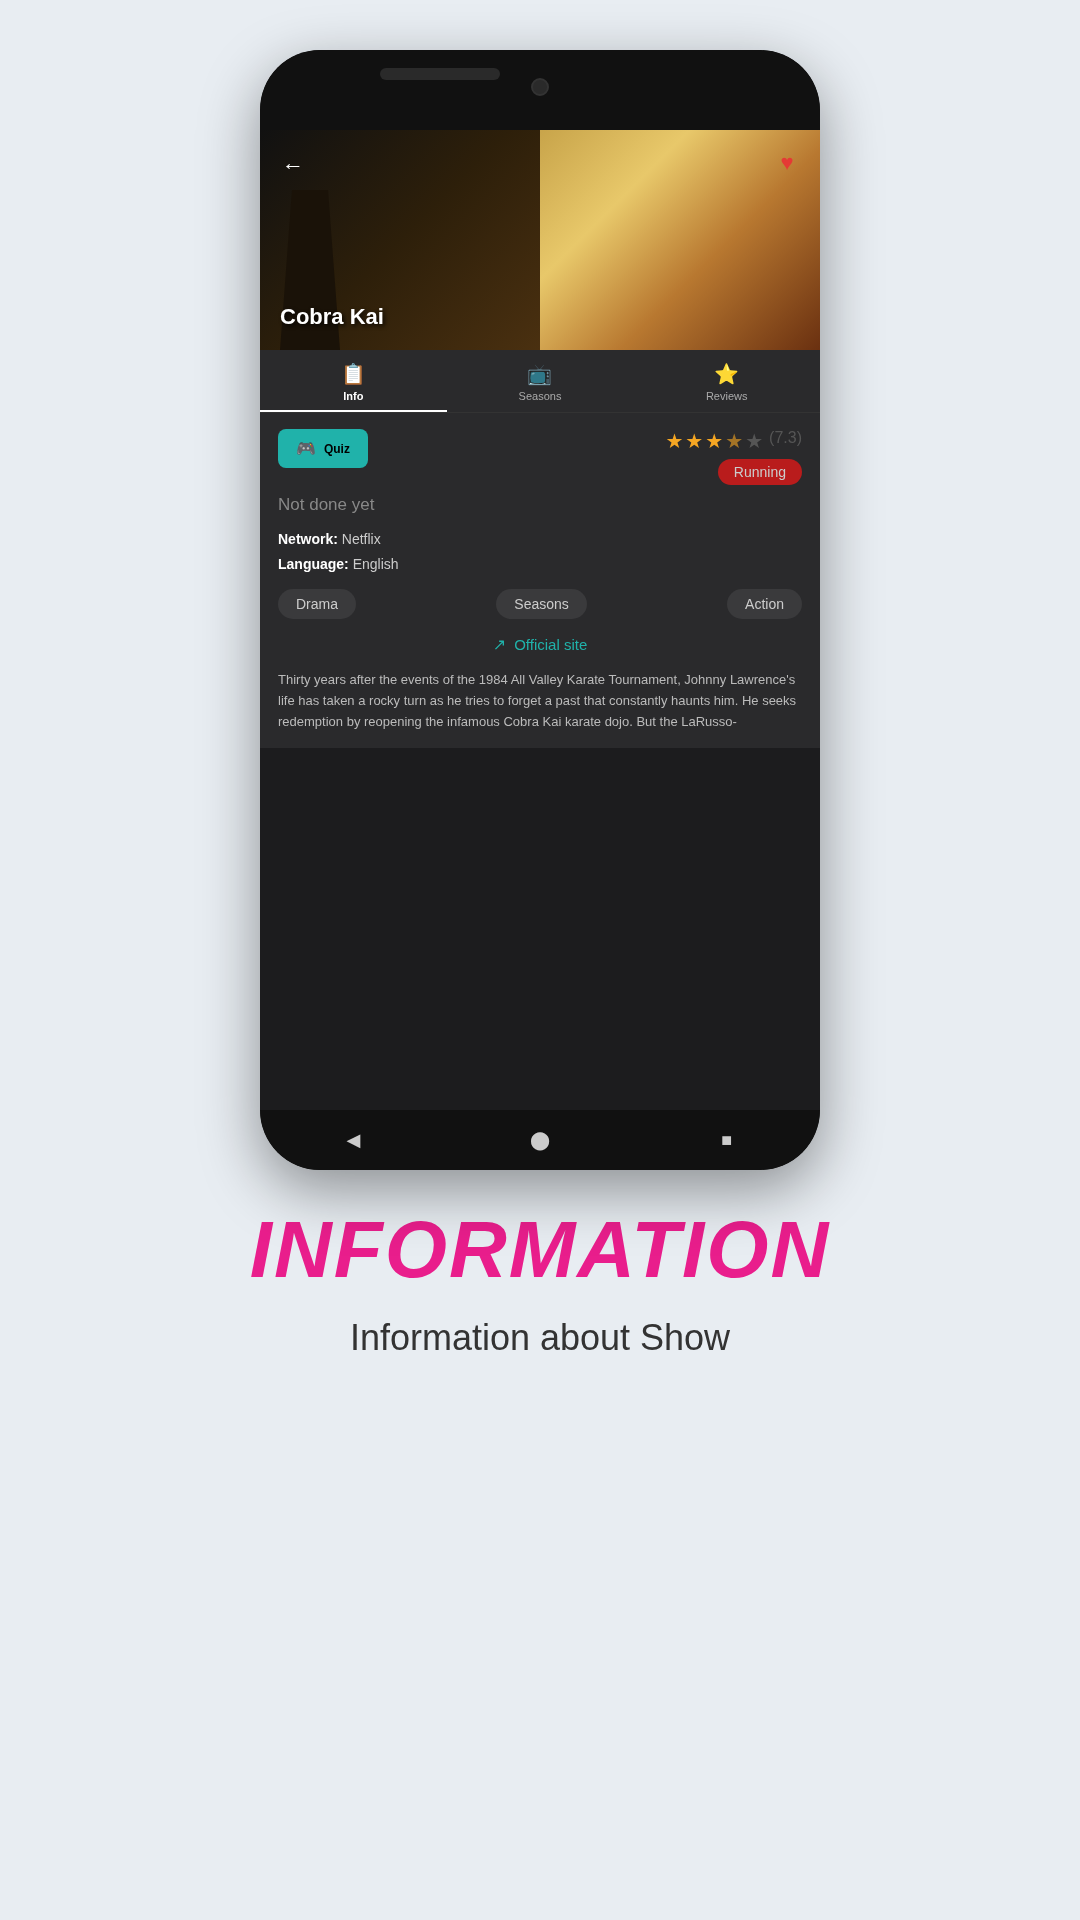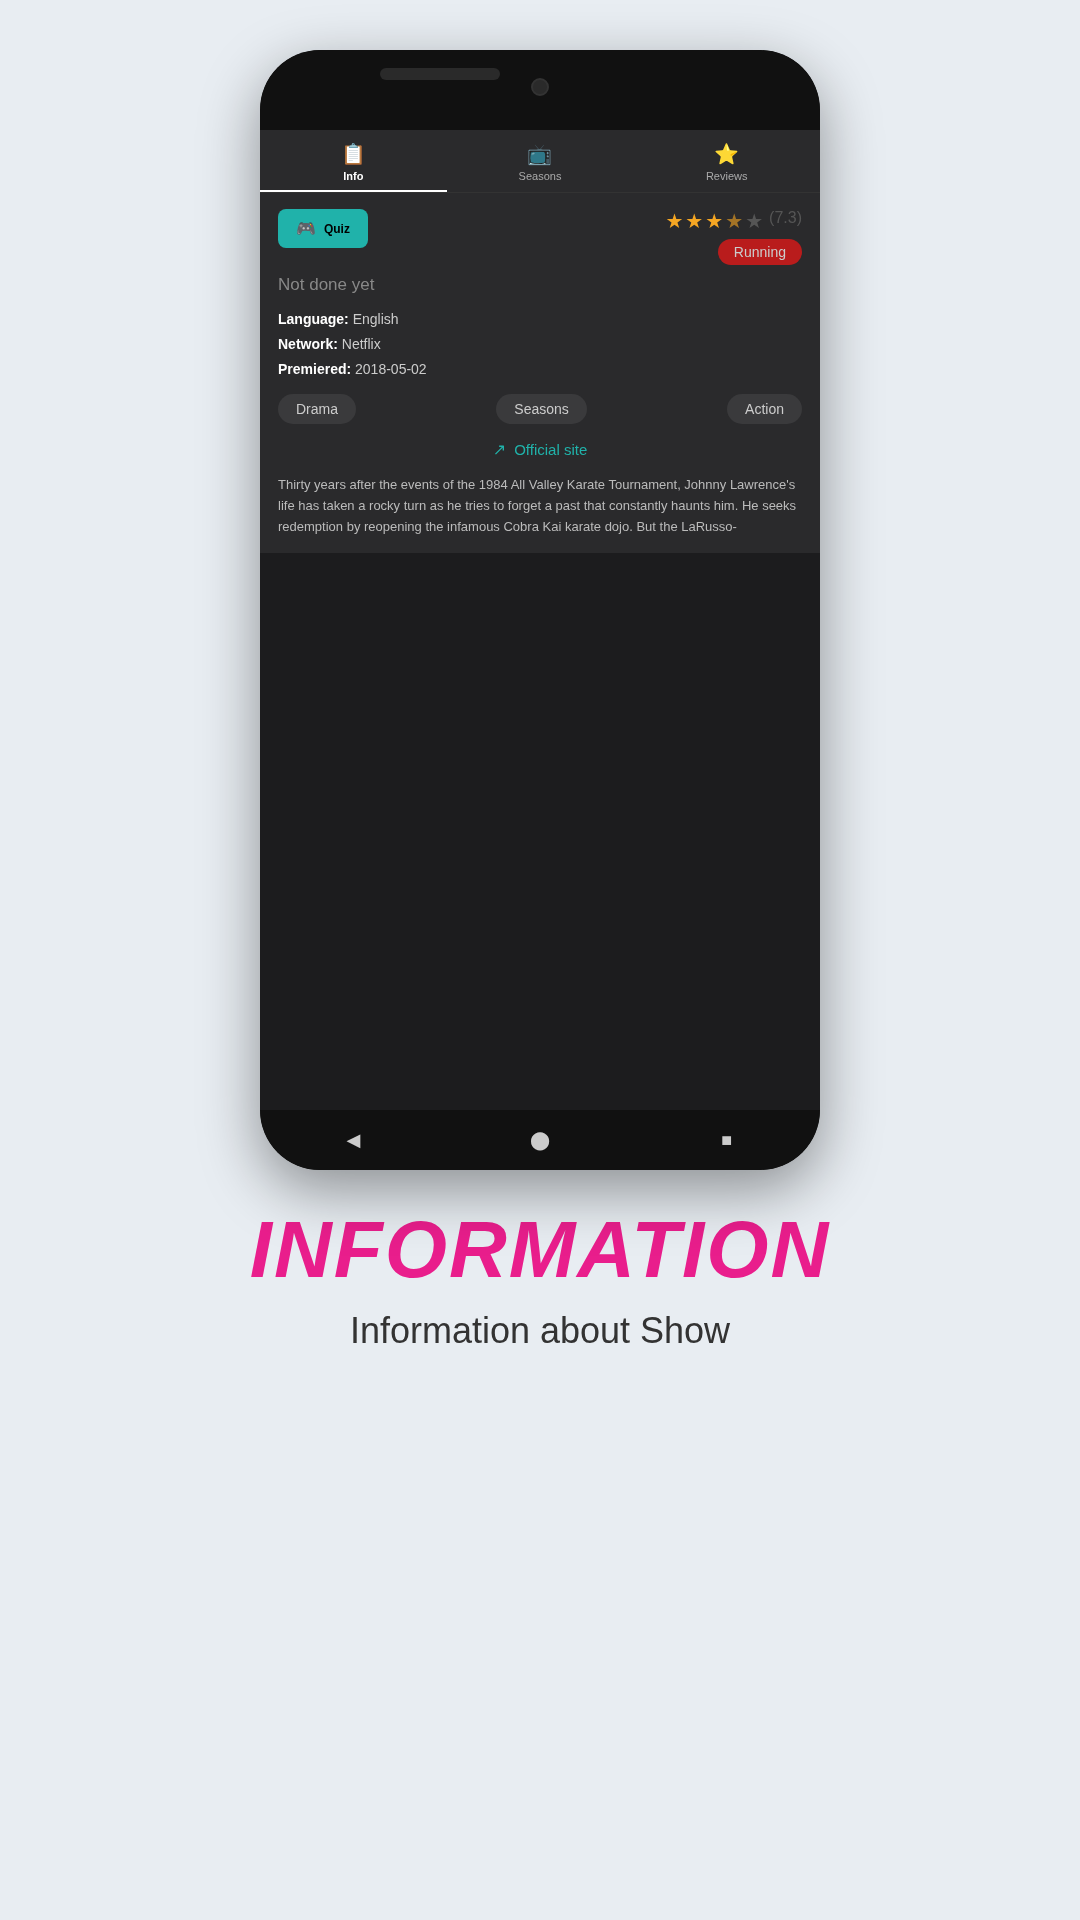--- a/index.html
+++ b/index.html
@@ -362,37 +362,46 @@
       font-size: 80px;
       font-weight: 900;
       color: #e91e8c;
       letter-spacing: 2px;
       font-style: italic;
       line-height: 1;
     }
     .info-subtitle {
       font-size: 36px;
       color: #333;
-      margin-top: 20px;
+      margin-top: 27px;
       font-weight: 400;
     }
   </style>
 </head>
 <body>
 
 <div class="phone-frame">
   <div class="phone-inner">
 
     <div class="top-bezel">
       <div class="speaker"></div>
       <div class="camera"></div>
     </div>
 
     <div class="screen">
 
+      <div class="hero">
+        <div class="hero-bg">
+          <div class="hero-left"></div>
+          <div class="hero-right"></div>
+        </div>
+        <div class="back-btn"></div>
+        <div class="favorite-btn"></div>
+        <div class="show-title-overlay">Cobra Kai</div>
+      </div>
 
       <div class="tabs">
         <div class="tab active">
           <span class="tab-icon">📋</span>
           <span class="tab-label">Info</span>
         </div>
         <div class="tab">
           <span class="tab-icon">📺</span>
           <span class="tab-label">Seasons</span>
         </div>
@@ -419,30 +428,26 @@
               <span class="rating-score">(7.3)</span>
             </div>
             <div class="status-badge">Running</div>
           </div>
         </div>
 
         <div class="quiz-status">Not done yet</div>
 
         <div class="show-meta">
           <div class="meta-row">
-            <span class="meta-label">Language:</span>
-            <span>English</span>
-          </div>
-          <div class="meta-row">
             <span class="meta-label">Network:</span>
             <span>Netflix</span>
           </div>
           <div class="meta-row">
-            <span class="meta-label">Premiered:</span>
-            <span>2018-05-02</span>
+            <span class="meta-label">Language:</span>
+            <span>English</span>
           </div>
         </div>
 
         <div class="genres">
           <span class="genre-tag">Drama</span>
           <span class="genre-tag">Seasons</span>
           <span class="genre-tag">Action</span>
         </div>
 
         <div class="official-site">

